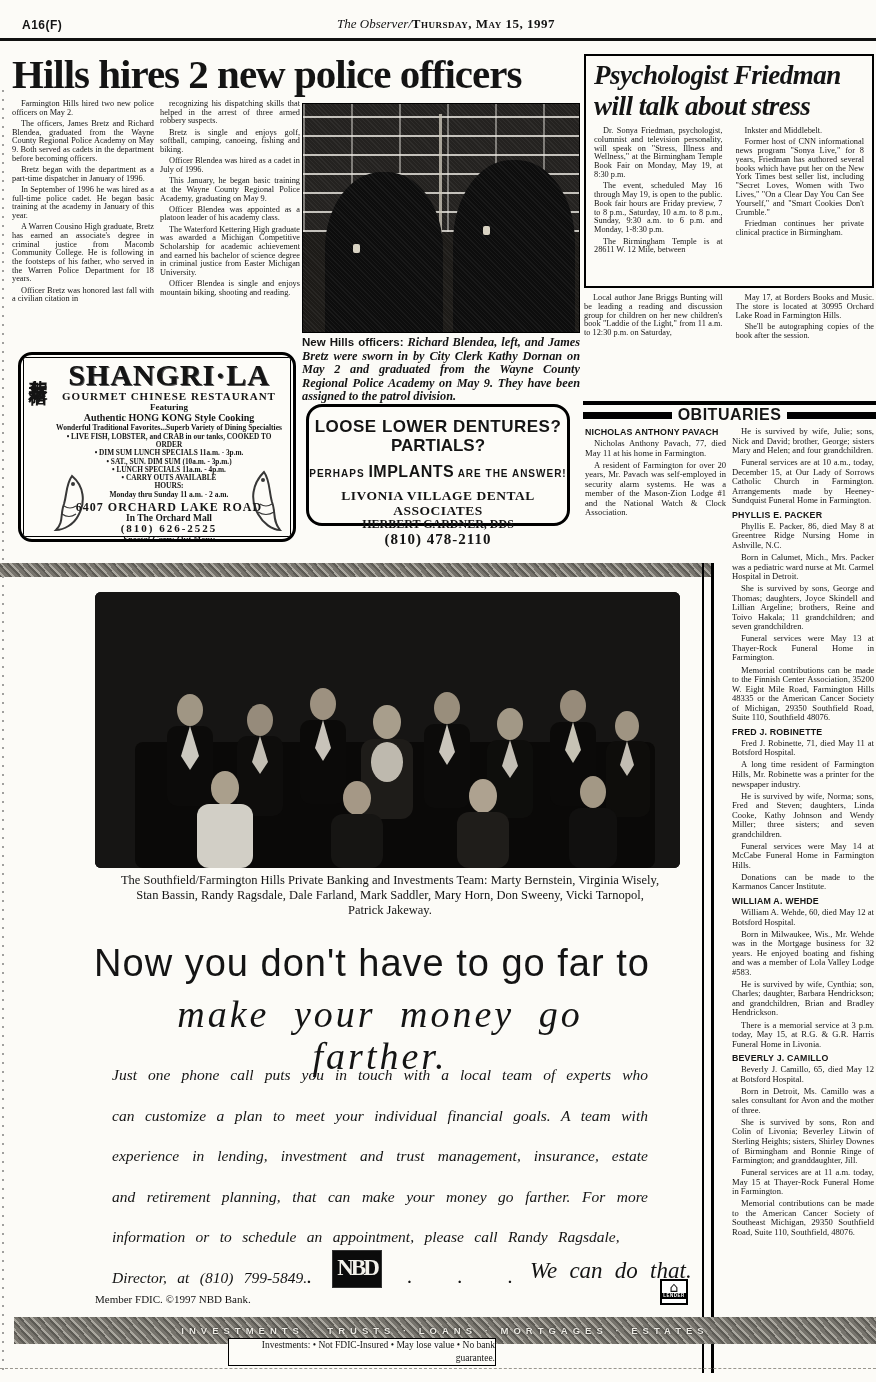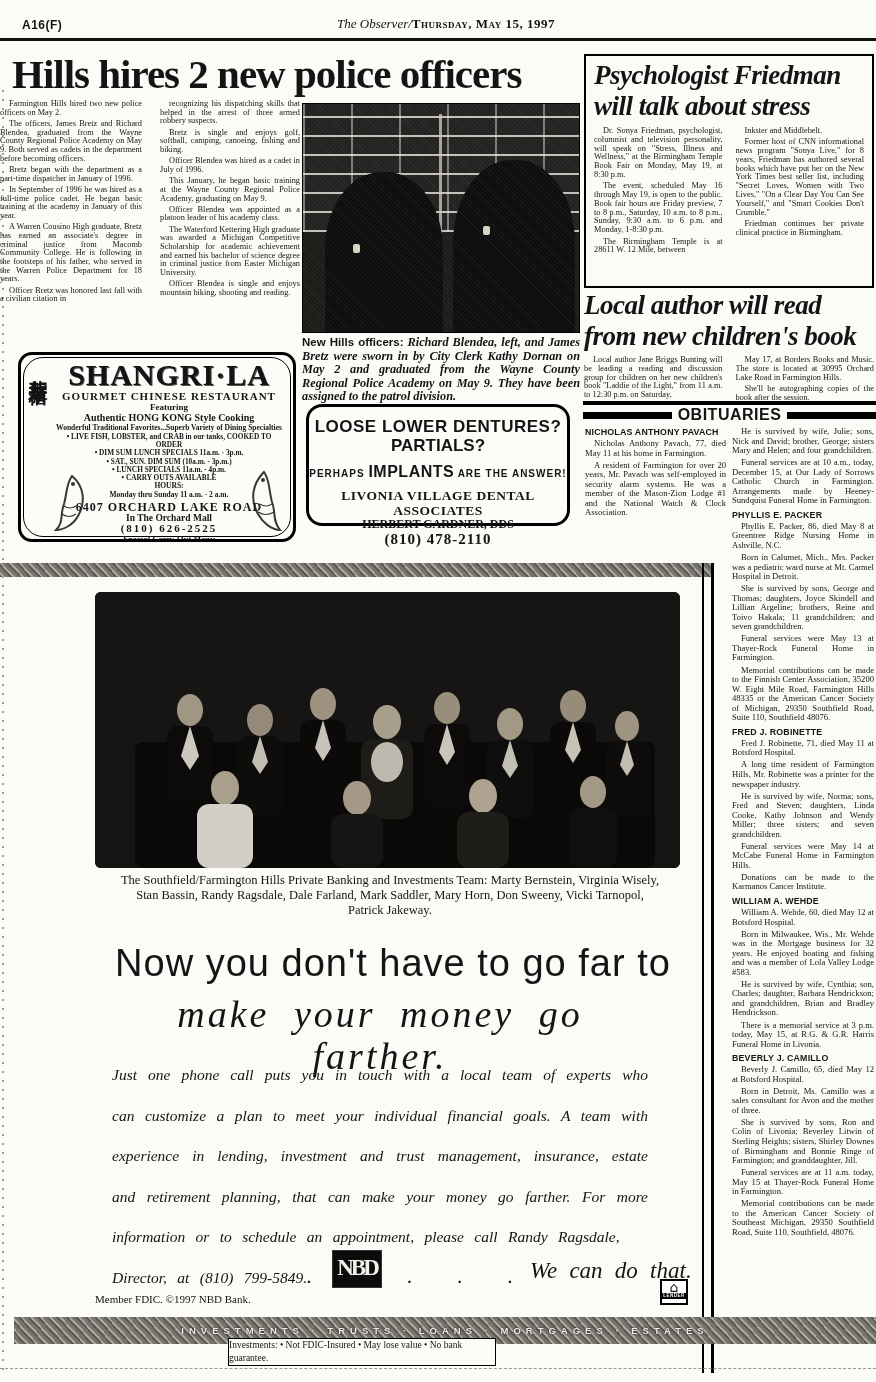--- a/index.html
+++ b/index.html
@@ -15,21 +15,21 @@
   .masthead-center{position:absolute;left:0;right:0;top:0;text-align:center;font-size:13px;}
   .masthead-title{font-weight:400;font-style:italic;}
   .masthead-date{font-variant:small-caps;font-weight:700;letter-spacing:.5px;}
   .masthead-rule{position:absolute;left:0;top:38px;width:100%;height:3px;background:#111;}
 
   
   .lead-headline{position:absolute;left:12px;top:52px;width:560px;margin:0;
         font:700 41px/44px "Liberation Serif",serif;letter-spacing:-1px;}
   .news-col{position:absolute;text-align:justify;overflow:hidden;}
   .news-col p{margin:0 0 2.5px;text-indent:9px;font-size:8.3px;line-height:8.7px;}
-  #lead-col1{left:0;top:100px;width:142px;height:256px;}
+  #lead-col1{left:12px;top:100px;width:142px;height:256px;}
   #lead-col2{left:160px;top:100px;width:140px;height:256px;}
 
   
   .police-photo{position:absolute;left:302px;top:103px;width:276px;height:228px;border:1px solid #000;
         background-color:#1d1b18;overflow:hidden;}
   .brickwall{position:absolute;inset:0;height:128px;
         background-color:#242220;
         background-image:repeating-linear-gradient(0deg,rgba(235,232,225,.8) 0 2px,transparent 2px 19px),
                          repeating-linear-gradient(90deg,rgba(235,232,225,.45) 0 2px,transparent 2px 48px);}
   .photo-grain{position:absolute;inset:0;
@@ -40,21 +40,21 @@
   .officer .badge{position:absolute;width:7px;height:9px;background:#d8d2c2;border-radius:2px;}
   .flagpole{position:absolute;left:136px;top:10px;width:3px;height:160px;background:#c9c4b6;opacity:.8;}
 
   .photo-caption{position:absolute;left:302px;top:336px;width:278px;
         font:italic 700 12.3px/13.6px "Liberation Serif",serif;text-align:justify;}
   .caption-lead{font:700 11.5px "Liberation Sans",sans-serif;font-style:normal;}
 
   
   .shangrila{position:absolute;left:18px;top:352px;width:272px;height:184px;
         border:3px solid #000;border-radius:14px;background:#fdfcf8;overflow:hidden;}
-  .sh-inner{position:absolute;inset:2px;border:1px solid #000;border-radius:20px;padding:3px 6px 3px 30px;text-align:center;}
+  .sh-inner{position:absolute;inset:2px;border:1px solid #000;border-radius:2px;padding:3px 6px 3px 30px;text-align:center;}
   .sh-chinese{position:absolute;left:5px;top:6px;writing-mode:vertical-rl;text-orientation:upright;
         font:700 19px/1 "Liberation Serif",serif;letter-spacing:2px;}
   .sh-title{font:900 30px/28px "Liberation Serif",serif;letter-spacing:1px;margin:0;
         text-shadow:1px 1px 0 #555;}
   .sh-sub{font:700 11px "Liberation Serif",serif;letter-spacing:1px;margin-top:1px;}
   .sh-feat{font:700 9px "Liberation Serif",serif;}
   .sh-line1{font:700 10px "Liberation Serif",serif;}
   .sh-line2{font:700 7.5px "Liberation Serif",serif;}
   .sh-bullets{margin:1px 0 0;padding:0;list-style:none;}
   .sh-bullets p{margin:0;font:700 7.3px/8.2px "Liberation Serif",serif;}
@@ -106,21 +106,21 @@
   .nbd-ad .rightrule{position:absolute;right:0;top:0;bottom:-28px;width:7px;
         border-left:2px solid #000;border-right:3px solid #000;}
   .texture-strip{background:#8e8c86;
         background-image:repeating-linear-gradient(47deg,#5d5b55 0 2px,#a9a69e 2px 4px,#77746d 4px 7px),
                          repeating-linear-gradient(-38deg,rgba(255,255,255,.25) 0 1px,transparent 1px 5px);}
   .nbd-topstrip{position:absolute;left:0;top:0;width:100%;height:14px;}
   .team-photo{position:absolute;left:95px;top:29px;width:585px;height:276px;background:#161616;
         border-radius:6px;overflow:hidden;}
   .team-caption{position:absolute;left:120px;top:310px;width:540px;text-align:center;
         font:12.5px/15px "Liberation Serif",serif;}
-  .nbd-h1{position:absolute;left:113px;top:380px;width:560px;text-align:center;
+  .nbd-h1{position:absolute;left:92px;top:380px;width:560px;text-align:center;
         font:400 38px/40px "Liberation Sans",sans-serif;letter-spacing:1px;}
   .nbd-h2{position:absolute;left:100px;top:430px;width:560px;text-align:center;
         font:italic 400 38px/42px "Liberation Serif",serif;letter-spacing:3px;word-spacing:12px;}
   .nbd-body{position:absolute;left:112px;top:492px;width:536px;
         font:italic 400 15.5px/40.5px "Liberation Serif",serif;word-spacing:6.5px;text-align:justify;}
   .nbd-body p{margin:0;}
   .nbd-lastline{display:flex;align-items:flex-start;white-space:nowrap;}
   .nbd-dots{flex:1;text-align:center;letter-spacing:18px;font-style:normal;font-weight:700;}
   .nbd-tagline{font:italic 400 23px "Liberation Serif",serif;}
   .nbd-logo{position:absolute;left:333px;top:688px;width:48px;height:36px;background:#0b0b0b;
@@ -132,21 +132,21 @@
   .ehl{position:absolute;left:660px;top:716px;width:28px;height:26px;border:2px solid #000;
         box-sizing:border-box;text-align:center;background:#fff;}
   .ehl .house{font:14px/12px "DejaVu Sans",sans-serif;}
   .ehl .lender{display:block;background:#000;color:#fff;font:700 4.5px/6px "Liberation Sans",sans-serif;letter-spacing:.5px;}
 
   .bottom-strip{position:absolute;left:14px;top:1317px;width:862px;height:27px;
         display:flex;align-items:center;justify-content:center;}
   .bottom-strip span{color:#efede6;font:700 9.5px "Liberation Sans",sans-serif;letter-spacing:5px;
         text-shadow:0 0 2px #000;}
   .disclaimer{position:absolute;left:228px;top:1338px;width:266px;border:1.5px solid #000;background:#fdfcf8;
-        text-align:left;font:9.5px/13px "Liberation Serif",serif;}
+        text-align:right;font:9.5px/13px "Liberation Serif",serif;}
 </style>
 </head>
 <body>
 
 <div class="page">
 
   <div class="masthead">
     <span class="pageid">A16(F)</span>
     <div class="masthead-center">
       <span class="masthead-title">The Observer/</span><span class="masthead-date">Thursday, May 15, 1997</span>
@@ -251,24 +251,20 @@
         </div>
       <div class="tcol">
           <p>Inkster and Middlebelt.</p>
           <p>Former host of CNN informational news program "Sonya Live," for 8 years, Friedman has authored several books which have put her on the New York Times best seller list, including "Secret Loves, Women with Two Lives," "On a Clear Day You Can See Yourself," and "Smart Cookies Don't Crumble."</p>
           <p>Friedman continues her private clinical practice in Birmingham.</p>
         </div>
     </div>
   </div>
 
   <div class="author-sec">
-    <h2 class="it-headline">
-      <span>Local author will read</span><br>
-      <span>from new children's book</span>
-    </h2>
     <div class="two-cols">
       <div class="tcol">
           <p>Local author Jane Briggs Bunting will be leading a reading and discussion group for children on her new children's book "Laddie of the Light," from 11 a.m. to 12:30 p.m. on Saturday,</p>
         </div>
       <div class="tcol">
           <p>May 17, at Borders Books and Music. The store is located at 30995 Orchard Lake Road in Farmington Hills.</p>
           <p>She'll be autographing copies of the book after the session.</p>
         </div>
     </div>
   </div>

